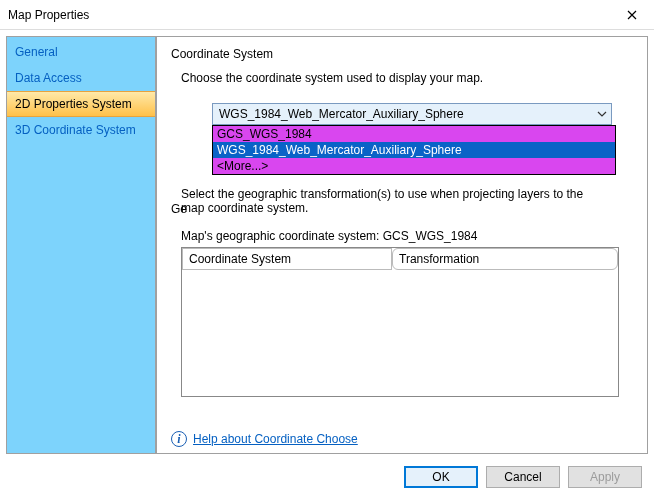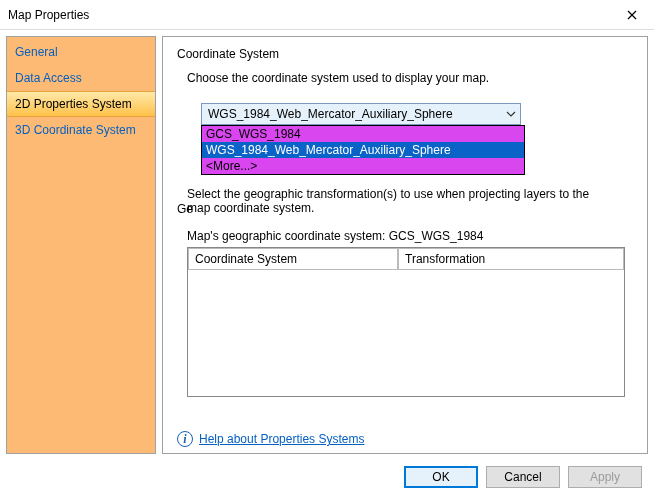--- a/index.html
+++ b/index.html
@@ -2,44 +2,44 @@
 <html><head>
 <meta charset="utf-8">
 <style>
   * { box-sizing: border-box; font-family: "Segoe UI", Tahoma, sans-serif; font-size: 12px; }
   body { margin: 0; background: #fff; width: 654px; height: 502px; overflow: hidden; }
   .titlebar { height: 30px; display: flex; align-items: center; justify-content: space-between; padding-left: 8px; border-bottom: 1px solid #ddd; }
   .titlebar .title { color: #000; }
   .close { width: 45px; height: 30px; display:flex; align-items:center; justify-content:center; }
   .close svg { width: 10px; height: 10px; }
   .content { display:flex; padding: 6px; height: 430px; }
-  .sidebar { width: 150px; border: 1px solid #a0a0a0; margin-right: 6px; padding-top: 2px; background:#fdba74; }
+  .sidebar { width: 150px; border: 1px solid #a0a0a0; padding-top: 2px; background:#7dd3fc; }
   .side-item { padding: 6px 8px; color: #0560c2; cursor: default; }
   .side-item.selected {
     background: linear-gradient(#ffe9a8, #ffc14a);
     border-top: 1px solid #e8a33d; border-bottom: 1px solid #e8a33d;
     color: #000;
     padding: 5px 8px;
   }
   .panel { flex: 1; border: 1px solid #a0a0a0; padding: 10px 14px 6px 14px; position:relative; overflow: hidden; }
   .group-title { color:#000; margin-bottom: 10px; }
   .group-desc { margin: 0 0 18px 10px; }
-  .dd { position: relative; margin: 0 0 2px 24px; width: 320px; }
+  .dd { position: relative; margin: 0 0 2px 41px; width: 400px; }
   .dd-btn { height:22px; border:1px solid #7a9ac0; background:#e5f1fb; display:flex; align-items:center; justify-content:space-between; padding:0 4px 0 6px; }
   .dd-list { position:absolute; top:22px; left:0; right:-4px; border:1px solid #000; background:#d946ef; z-index:10; }
   .dd-opt { padding: 1px 4px; white-space: nowrap; }
   .dd-opt.hl { background:#0a63c7; color:#fff; }
   .geo-ghost { position:absolute; left:14px; top:165px; }
   .section-text { margin: 62px 0 14px 10px; width: 420px; }
   .gc-label { margin: 0 0 4px 10px; }
   .trans-table { margin-left:10px; width: 438px; height: 150px; border:1px solid #888; }
   .th-row { display:flex; }
   .th { border:1px solid #bbb; background:#fff; padding:3px 6px; }
   .th.c1 { width: 210px; }
-  .th.c2 { flex:1; }
+  .th.c2 { flex:1;border-radius:6px; }
   .help-row { position:absolute; bottom:6px; left:14px; display:flex; align-items:center; gap:6px; }
   .info-icon { width:16px; height:16px; border-radius:50%; background:#fff; border:1.5px solid #1a5fb4; color:#1a5fb4; display:flex; align-items:center; justify-content:center; font-weight:bold; font-style:italic; font-family:Georgia,serif; line-height:1; }
   .help-link { color:#0560c2; text-decoration: underline; }
   .footer { height:34px; display:flex; justify-content:flex-end; align-items:center; gap:8px; padding-right:12px;text-align:right; }
   .btn { width:74px; height:22px; border:1px solid #adadad; background:#e1e1e1; display:flex; align-items:center; justify-content:center; }
   .btn.primary { border:1px solid #0078d7; background:#e5f1fb; box-shadow: 0 0 0 1px #0078d7 inset; }
   .btn.disabled { color:#9c9c9c; }
   .chev { width:10px; height:10px; }
 </style>
 </head>
@@ -88,21 +88,21 @@
 
     <div class="trans-table">
       <div class="th-row">
         <div class="th c1">Coordinate System</div>
         <div class="th c2">Transformation</div>
       </div>
     </div>
 
     <div class="help-row">
       <div class="info-icon">i</div>
-      <span class="help-link">Help about Properties Systems</span>
+      <span class="help-link">Help about Coordinate Choose</span>
     </div>
   </div>
 </div>
 
 <div class="footer">
   <div class="btn primary">OK</div>
   <div class="btn">Cancel</div>
   <div class="btn disabled">Apply</div>
 </div>
 

